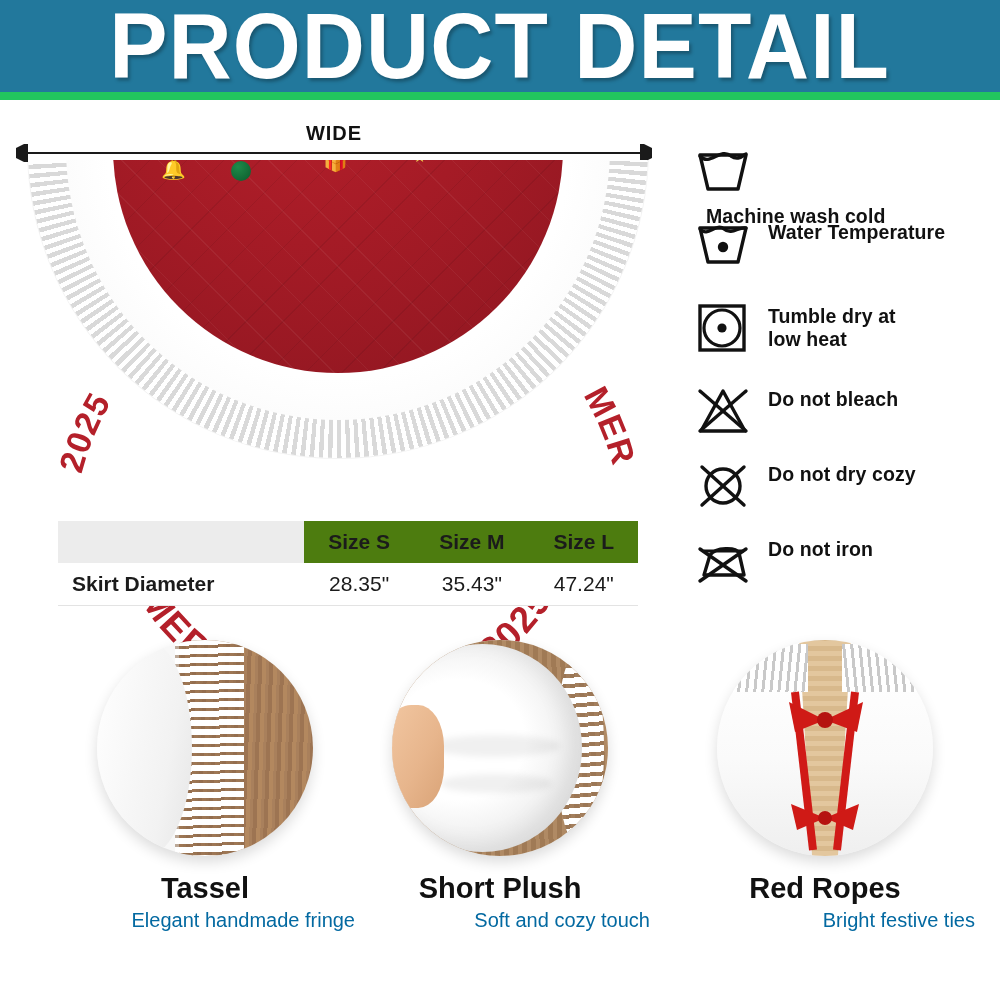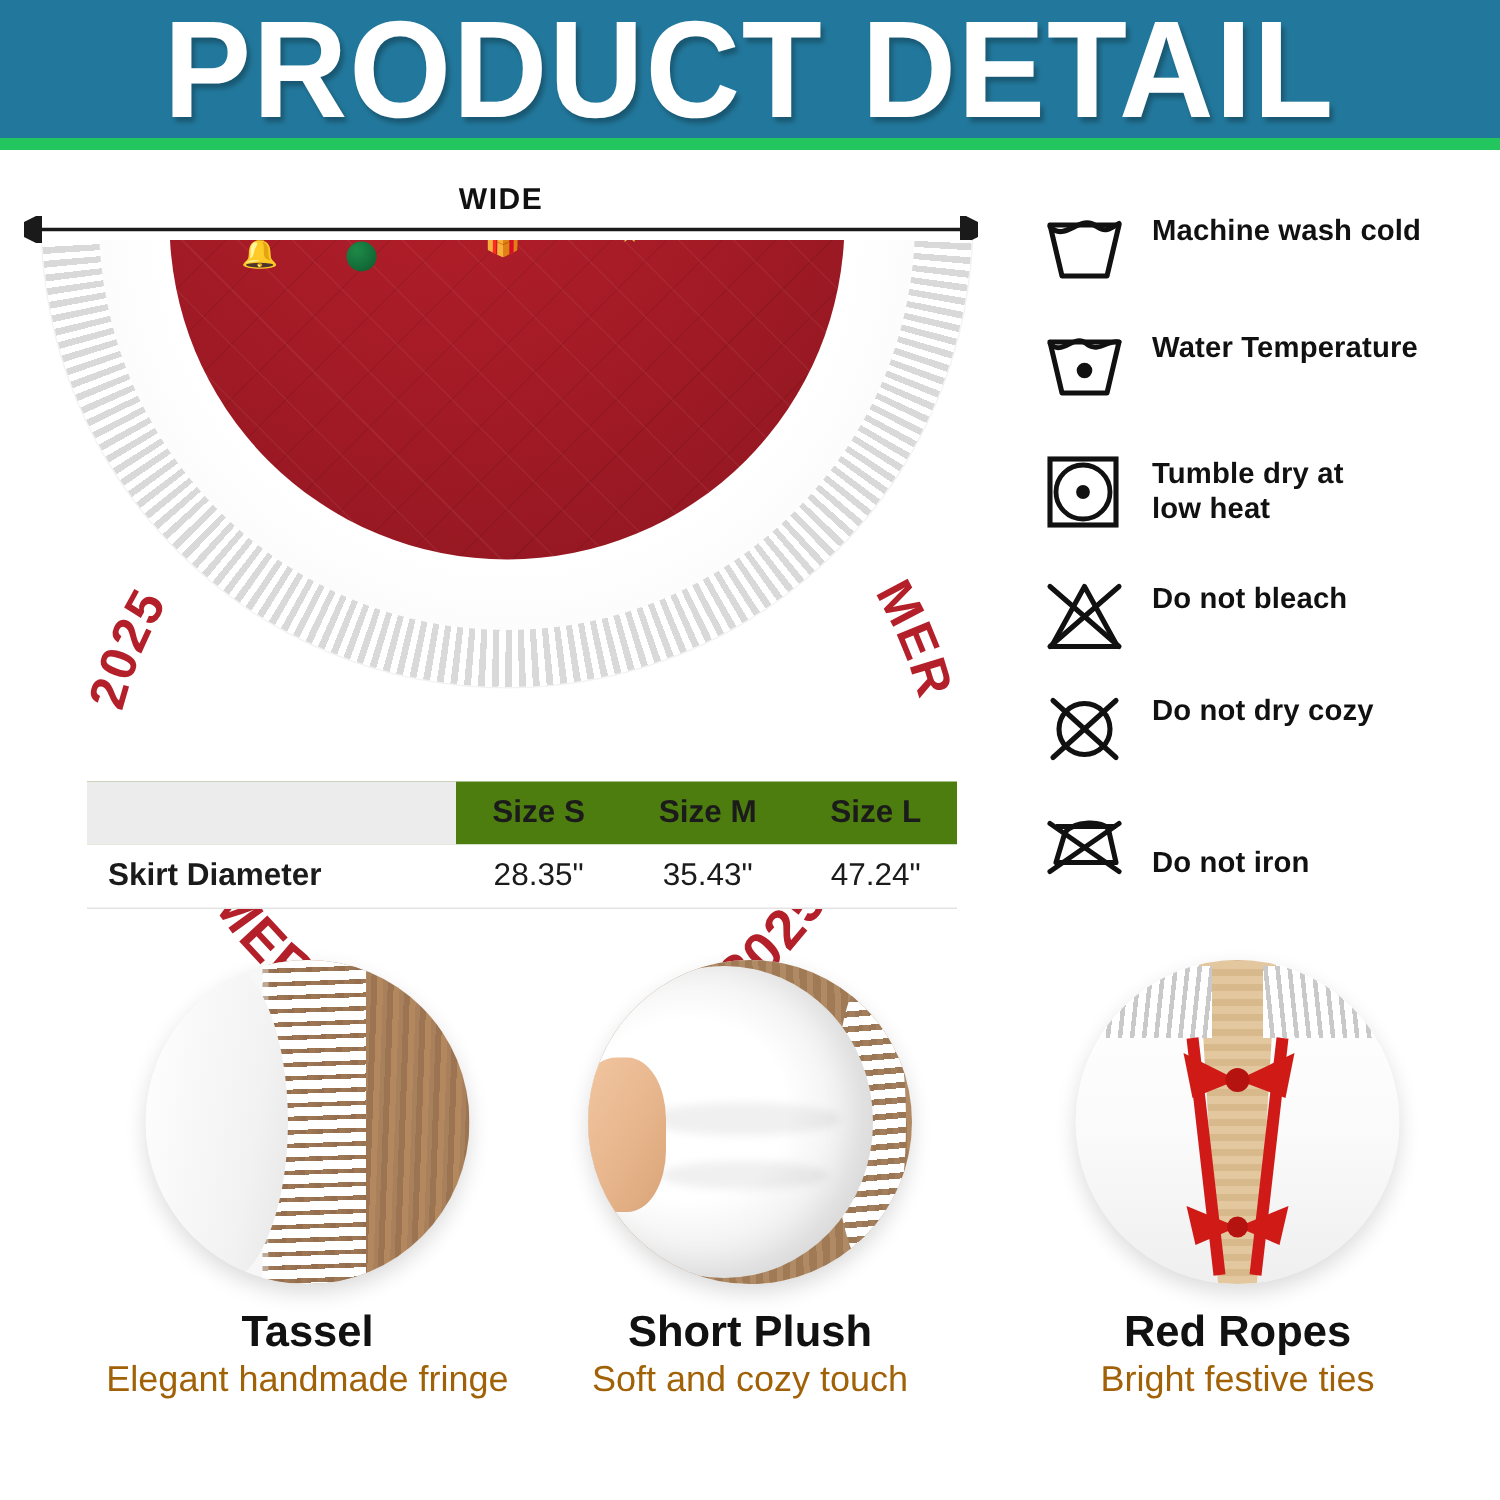--- a/index.html
+++ b/index.html
@@ -107,21 +107,21 @@
   
   .feature{position:absolute;width:300px;text-align:center;}
   .feat-circle{
     position:relative;margin:0 auto;width:216px;height:216px;border-radius:50%;
     overflow:hidden;background:#f7f7f7;
     box-shadow:0 6px 14px rgba(0,0,0,.14);
   }
   .feat-title{
     margin-top:16px;font-size:29px;font-weight:bold;color:#111;line-height:32px;
   }
-  .feat-sub{margin-top:4px;font-size:24px;color:#a16207;line-height:24px;}
+  .feat-sub{margin-top:4px;font-size:20px;color:#0369a1;line-height:24px;text-align:right;}
 
   
   .c1-wood{position:absolute;right:0;top:0;width:62%;height:100%;
     background:repeating-linear-gradient(92deg,#a9805c 0 3px,#9d7452 3px 7px,#b3885f 7px 11px);}
   .c1-cloth{position:absolute;left:0;top:0;width:44%;height:100%;
     background:linear-gradient(100deg,#ffffff 0%,#f2f2f2 70%,#e6e6e6 100%);
     border-radius:0 48% 48% 0/0 50% 50% 0;}
   .c1-fringe{position:absolute;left:36%;top:0;width:32%;height:100%;
     background:repeating-linear-gradient(178deg,
       #ffffff 0 6px, rgba(140,105,75,.55) 6px 9px);
@@ -234,21 +234,21 @@
         <td class="rowhead">Skirt Diameter</td>
         <td>28.35"</td>
         <td>35.43"</td>
         <td>47.24"</td>
       </tr>
     </tbody>
   </table>
 
   <div class="care-list">
 
-    <div class="care-item" style="top:0px;">
+    <div class="care-item" style="top:0px;flex-direction:column;">
       <svg class="care-icon" viewBox="0 0 62 52">
         <path d="M8,10 L54,10 L46,44 L16,44 Z" fill="none" stroke="#111" stroke-width="3.4" stroke-linejoin="round"></path>
         <path d="M8,11 C18,22 28,2 39,11 C46,16 50,11 54,9" fill="none" stroke="#111" stroke-width="3.4" stroke-linecap="round"></path>
       </svg>
       <div class="care-text">Machine wash cold</div>
     </div>
 
     <div class="care-item" style="top:78px;">
       <svg class="care-icon" viewBox="0 0 62 52">
         <path d="M8,10 L54,10 L46,44 L16,44 Z" fill="none" stroke="#111" stroke-width="3.4" stroke-linejoin="round"></path>
@@ -283,21 +283,21 @@
 
     <div class="care-item" style="top:320px;">
       <svg class="care-icon" viewBox="0 0 62 52">
         <circle cx="31" cy="26" r="17" fill="none" stroke="#111" stroke-width="3.4"></circle>
         <line x1="10" y1="7" x2="52" y2="45" stroke="#111" stroke-width="3.4" stroke-linecap="round"></line>
         <line x1="52" y1="7" x2="10" y2="45" stroke="#111" stroke-width="3.4" stroke-linecap="round"></line>
       </svg>
       <div class="care-text">Do not dry cozy</div>
     </div>
 
-    <div class="care-item" style="top:395px;align-items:flex-end;">
+    <div class="care-item" style="top:395px;">
       <svg class="care-icon" viewBox="0 0 62 52">
         <path d="M12,40 L52,40 L47,18 C44,12 24,12 18,20 Z" fill="none" stroke="#111" stroke-width="3.4" stroke-linejoin="round"></path>
         <line x1="12" y1="16" x2="52" y2="16" stroke="#111" stroke-width="3.2"></line>
         <line x1="8" y1="14" x2="54" y2="46" stroke="#111" stroke-width="3.4" stroke-linecap="round"></line>
         <line x1="54" y1="14" x2="8" y2="46" stroke="#111" stroke-width="3.4" stroke-linecap="round"></line>
       </svg>
       <div class="care-text">Do not iron</div>
     </div>
   </div>
 

